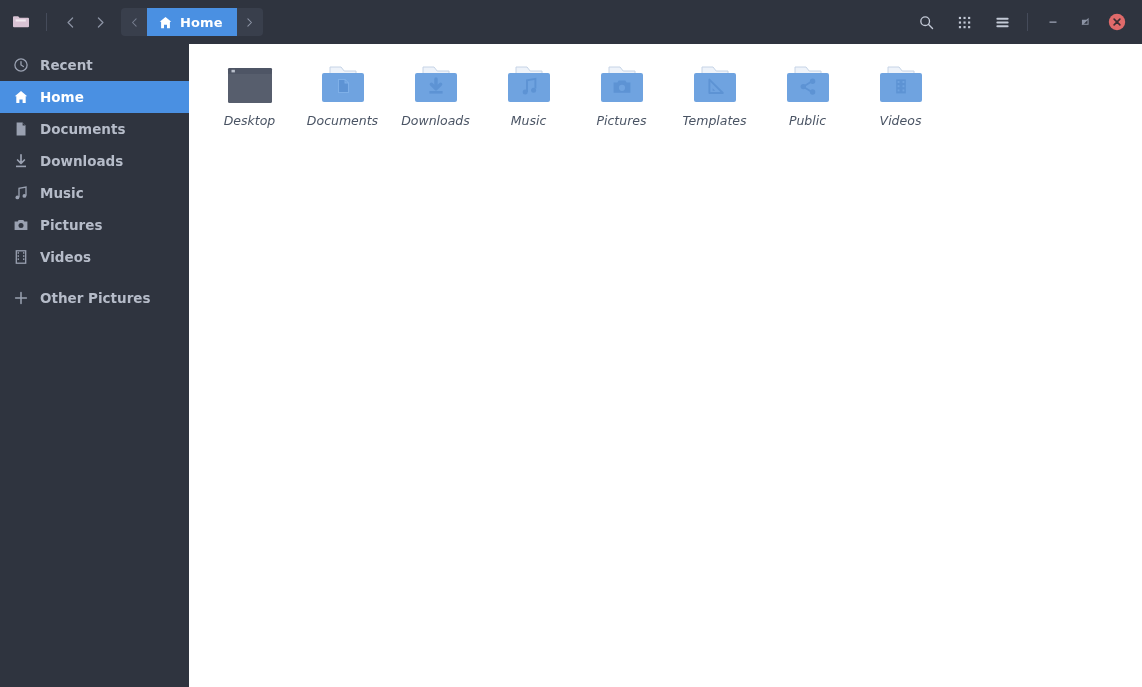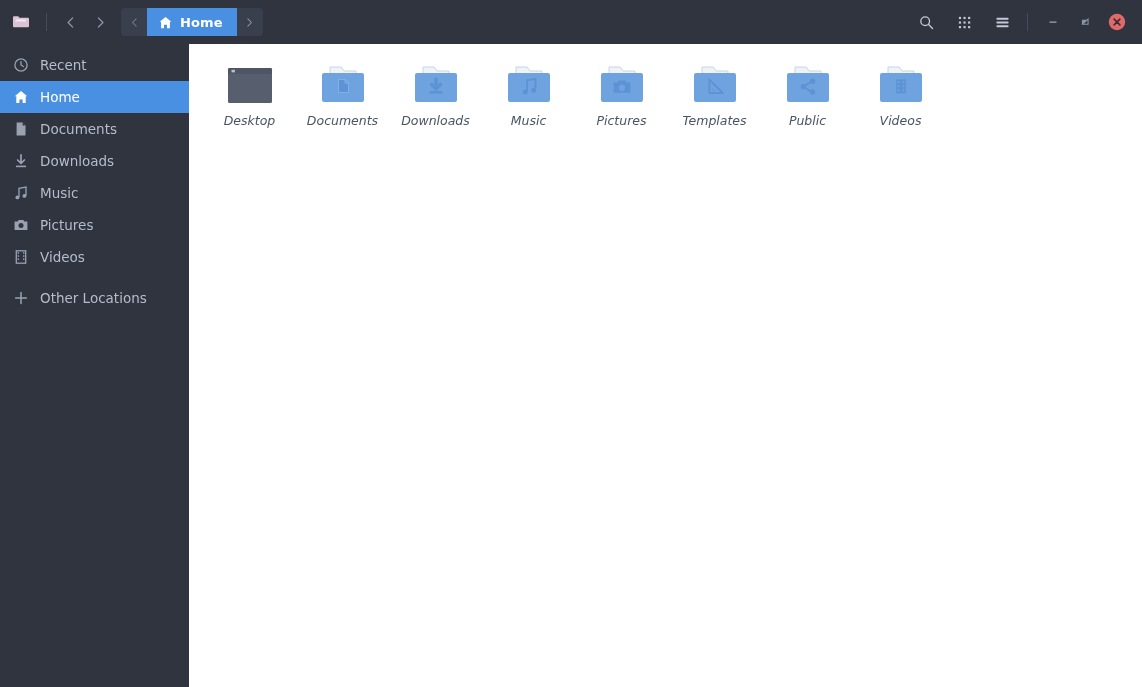--- a/index.html
+++ b/index.html
@@ -113,20 +113,21 @@
     min-height: 0;
   }
 
   .sidebar {
     width: 189px;
     min-width: 189px;
     background: #2f343f;
     padding-top: 5px;
     display: flex;
     flex-direction: column;
+    font-weight: bold;
   }
 
   .side-item {
     height: 32px;
     display: flex;
     align-items: center;
     padding-left: 12px;
     gap: 11px;
     color: #b6bcc9;
     font-size: 13.5px;
@@ -370,21 +371,21 @@
 
 
       <div class="side-gap"></div>
 
       <div class="side-item">
         <span class="side-icon">
           <svg width="16" height="16" viewBox="0 0 16 16">
               <path d="M8 2.6v10.8M2.6 8h10.8" stroke="#9aa1b1" stroke-width="1.5" stroke-linecap="round"></path>
             </svg>
         </span>
-        <span>Other Locations</span>
+        <span>Other Pictures</span>
       </div>
     </div>
 
     <div class="content">
       <div class="icon-grid">
 
         <div class="file-item">
           <div class="file-thumb">
             <svg width="48" height="40" viewBox="0 0 48 40">
               <rect x="2" y="2" width="44" height="35" rx="1.5" fill="#575e6d"></rect>

